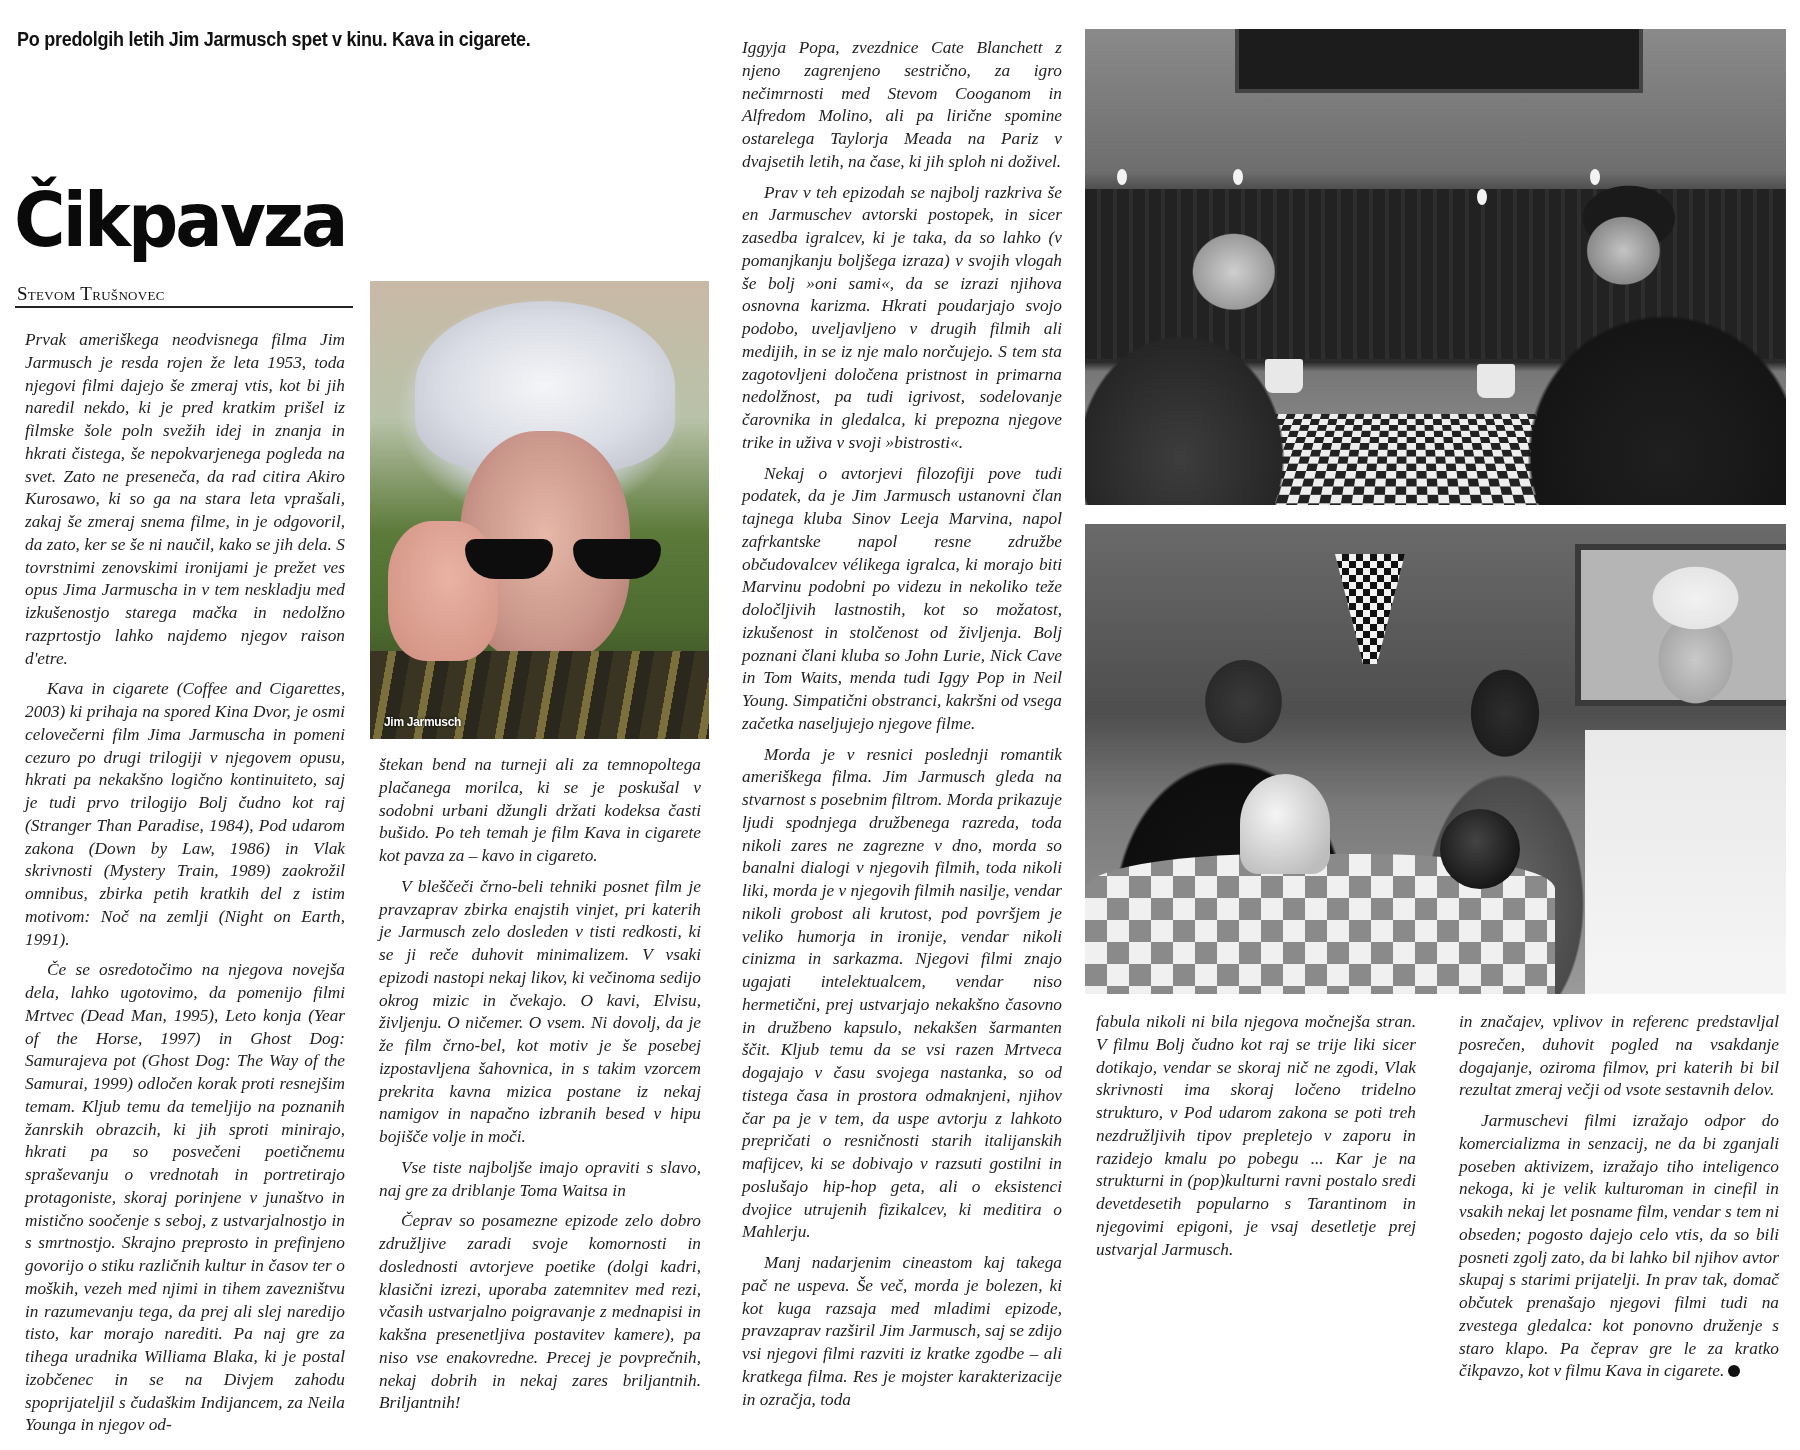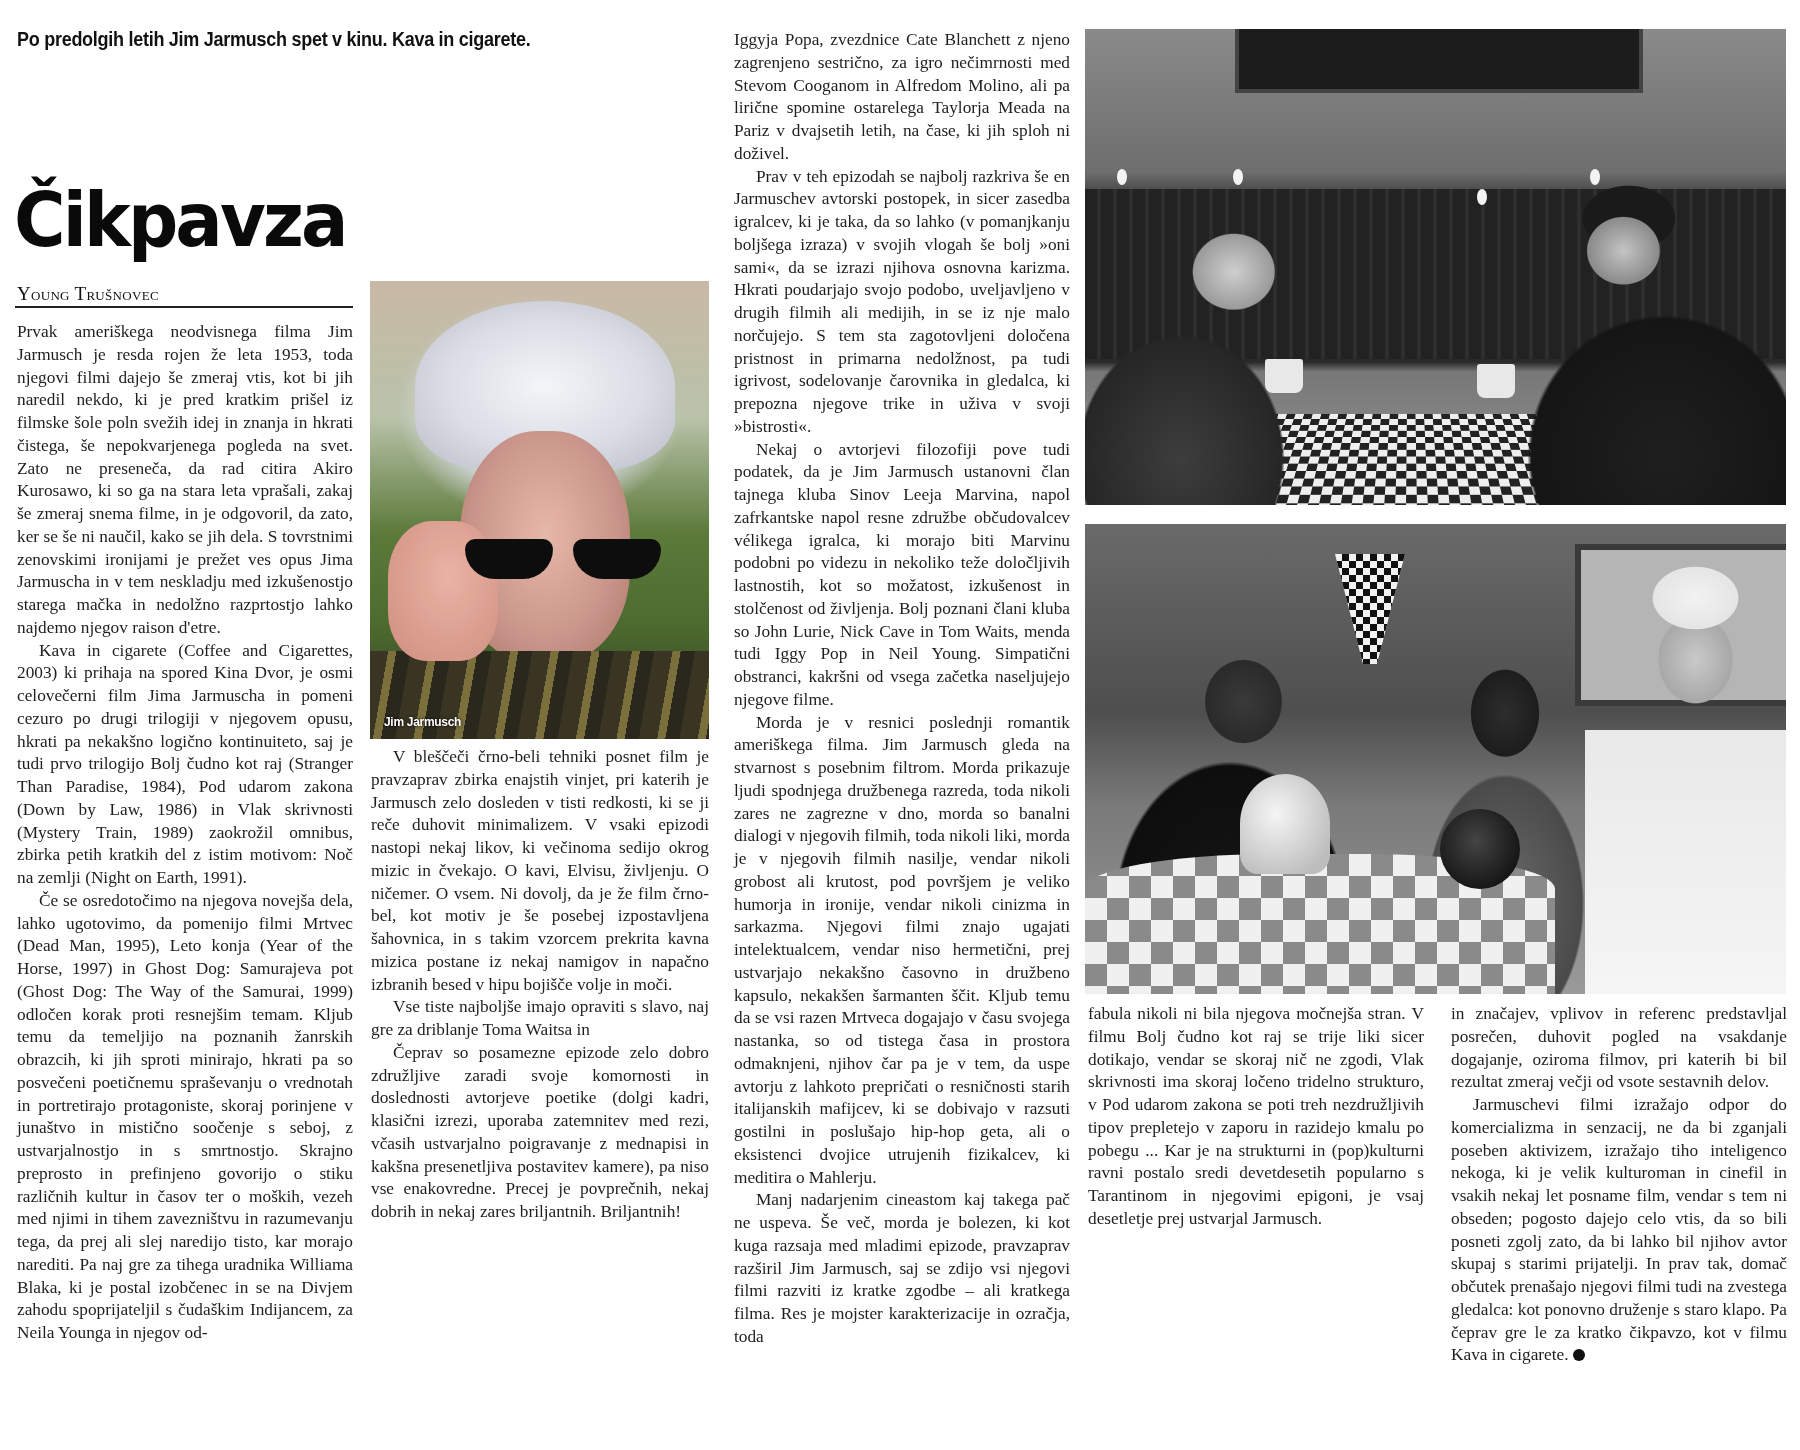--- a/index.html
+++ b/index.html
@@ -3,21 +3,21 @@
 <meta charset="utf-8">
 <style>
   html, body { margin: 0; padding: 0; background: #ffffff; }
   body { width: 1800px; height: 1450px; position: relative; overflow: hidden; color: #1a1a1a; }
   .abs { position: absolute; }
   .kicker { left: 17px; top: 28px; font-family: "Liberation Sans", sans-serif; font-weight: bold; font-size: 20px; letter-spacing: -0.3px; color: #111; transform: scaleX(0.9); transform-origin: left; white-space: nowrap; }
   .headline { left: 14px; top: 183px; font-family: "DejaVu Sans", sans-serif; font-weight: bold; font-size: 74px; letter-spacing: -3px; color: #0a0a0a; transform: scaleX(0.95); transform-origin: left; line-height: 1; }
   .byline { left: 17px; top: 283px; font-family: "Liberation Serif", serif; font-variant: small-caps; font-size: 19px; color: #111; letter-spacing: 0.3px; }
   .rule { left: 15px; top: 306px; width: 338px; height: 2px; background: #222; }
   .col { font-family: "Liberation Serif", serif; font-size: 17.3px; line-height: 22.75px; text-align: justify; hyphens: manual; color: #1e1e1e; }
-  .col p { margin: 0; text-indent: 0; }
+  .col p { margin: 8px; text-indent: 0; font-style: italic; }
   .col p.ind { text-indent: 22px; }
   .c1 { left: 17px; top: 321px; width: 336px; }
   .c2 { left: 371px; top: 746px; width: 338px; }
   .c3 { left: 734px; top: 29px; width: 336px; }
   .c4 { left: 1088px; top: 1003px; width: 336px; }
   .c5 { left: 1451px; top: 1003px; width: 336px; }
   .end-mark { display: inline-block; width: 12px; height: 12px; border-radius: 50%; background: #111; vertical-align: -1px; margin-left: 4px; }
 
   
   .portrait { left: 370px; top: 281px; width: 339px; height: 458px; overflow: hidden;
@@ -59,21 +59,21 @@
   .still-bottom .table { position: absolute; left: 0; top: 330px; width: 470px; height: 140px; border-radius: 40% 40% 0 0 / 25% 25% 0 0;
     background-color: #f0f0f0; background-image: linear-gradient(45deg, #8a8a8a 25%, transparent 25%, transparent 75%, #8a8a8a 75%), linear-gradient(45deg, #8a8a8a 25%, transparent 25%, transparent 75%, #8a8a8a 75%); background-size: 44px 44px; background-position: 0 0, 22px 22px; }
   .still-bottom .teapot { position: absolute; left: 155px; top: 250px; width: 90px; height: 100px; border-radius: 50% 50% 20% 20%; background: radial-gradient(ellipse at 40% 40%, #f5f5f5 0%, #bdbdbd 80%); }
   .still-bottom .carafe { position: absolute; left: 355px; top: 285px; width: 80px; height: 80px; border-radius: 50%; background: radial-gradient(ellipse at 45% 40%, #444 0%, #111 80%); }
 </style>
 </head>
 <body>
 
 <div class="abs kicker">Po predolgih letih Jim Jarmusch spet v kinu. Kava in cigarete.</div>
 <div class="abs headline">Čikpavza</div>
-<div class="abs byline">Young Trušnovec</div>
+<div class="abs byline">Stevom Trušnovec</div>
 <div class="abs rule"></div>
 
 <div class="abs portrait">
   <div class="hair"></div>
   <div class="face"></div>
   <div class="shirt"></div>
   <div class="hand"></div>
   <div class="glasses">
       <span></span>
       <span></span>
@@ -105,20 +105,21 @@
   <div class="teapot"></div>
   <div class="carafe"></div>
 </div>
 
 <div class="abs col c1">
     <p>Prvak ameriškega neodvisnega filma Jim Jarmusch je resda rojen že leta 1953, toda njegovi filmi dajejo še zmeraj vtis, kot bi jih naredil nekdo, ki je pred kratkim prišel iz filmske šole poln svežih idej in znanja in hkrati čistega, še nepokvarjenega pogleda na svet. Zato ne preseneča, da rad citira Akiro Kurosawo, ki so ga na stara leta vprašali, zakaj še zmeraj snema filme, in je odgovoril, da zato, ker se še ni naučil, kako se jih dela. S tovrstnimi zenovskimi ironijami je prežet ves opus Jima Jarmuscha in v tem neskladju med izkušenostjo starega mačka in nedolžno razprtostjo lahko najdemo njegov raison d'etre.</p>
     <p class="ind">Kava in cigarete (Coffee and Cigarettes, 2003) ki prihaja na spored Kina Dvor, je osmi celovečerni film Jima Jarmuscha in pomeni cezuro po drugi trilogiji v njegovem opusu, hkrati pa nekakšno logično kontinuiteto, saj je tudi prvo trilogijo Bolj čudno kot raj (Stranger Than Paradise, 1984), Pod udarom zakona (Down by Law, 1986) in Vlak skrivnosti (Mystery Train, 1989) zaokrožil omnibus, zbirka petih kratkih del z istim motivom: Noč na zemlji (Night on Earth, 1991).</p>
     <p class="ind">Če se osredotočimo na njegova novejša dela, lahko ugotovimo, da pomenijo filmi Mrtvec (Dead Man, 1995), Leto konja (Year of the Horse, 1997) in Ghost Dog: Samurajeva pot (Ghost Dog: The Way of the Samurai, 1999) odločen korak proti resnejšim temam. Kljub temu da temeljijo na poznanih žanrskih obrazcih, ki jih sproti minirajo, hkrati pa so posvečeni poetičnemu spraševanju o vrednotah in portretirajo protagoniste, skoraj porinjene v junaštvo in mistično soočenje s seboj, z ustvarjalnostjo in s smrtnostjo. Skrajno preprosto in prefinjeno govorijo o stiku različnih kultur in časov ter o moških, vezeh med njimi in tihem zavezništvu in razumevanju tega, da prej ali slej naredijo tisto, kar morajo narediti. Pa naj gre za tihega uradnika Williama Blaka, ki je postal izobčenec in se na Divjem zahodu spoprijateljil s čudaškim Indijancem, za Neila Younga in njegov od-</p>
   </div>
 <div class="abs col c2">
+    <p>štekan bend na turneji ali za temnopoltega plačanega morilca, ki se je poskušal v sodobni urbani džungli držati kodeksa časti bušido. Po teh temah je film Kava in cigarete kot pavza za – kavo in cigareto.</p>
     <p class="ind">V bleščeči črno-beli tehniki posnet film je pravzaprav zbirka enajstih vinjet, pri katerih je Jarmusch zelo dosleden v tisti redkosti, ki se ji reče duhovit minimalizem. V vsaki epizodi nastopi nekaj likov, ki večinoma sedijo okrog mizic in čvekajo. O kavi, Elvisu, življenju. O ničemer. O vsem. Ni dovolj, da je že film črno-bel, kot motiv je še posebej izpostavljena šahovnica, in s takim vzorcem prekrita kavna mizica postane iz nekaj namigov in napačno izbranih besed v hipu bojišče volje in moči.</p>
     <p class="ind">Vse tiste najboljše imajo opraviti s slavo, naj gre za driblanje Toma Waitsa in</p>
     <p class="ind">Čeprav so posamezne epizode zelo dobro združljive zaradi svoje komornosti in doslednosti avtorjeve poetike (dolgi kadri, klasični izrezi, uporaba zatemnitev med rezi, včasih ustvarjalno poigravanje z mednapisi in kakšna presenetljiva postavitev kamere), pa niso vse enakovredne. Precej je povprečnih, nekaj dobrih in nekaj zares briljantnih. Briljantnih!</p>
   </div>
 <div class="abs col c3">
     <p>Iggyja Popa, zvezdnice Cate Blanchett z njeno zagrenjeno sestrično, za igro nečimrnosti med Stevom Cooganom in Alfredom Molino, ali pa lirične spomine ostarelega Taylorja Meada na Pariz v dvajsetih letih, na čase, ki jih sploh ni doživel.</p>
     <p class="ind">Prav v teh epizodah se najbolj razkriva še en Jarmuschev avtorski postopek, in sicer zasedba igralcev, ki je taka, da so lahko (v pomanjkanju boljšega izraza) v svojih vlogah še bolj »oni sami«, da se izrazi njihova osnovna karizma. Hkrati poudarjajo svojo podobo, uveljavljeno v drugih filmih ali medijih, in se iz nje malo norčujejo. S tem sta zagotovljeni določena pristnost in primarna nedolžnost, pa tudi igrivost, sodelovanje čarovnika in gledalca, ki prepozna njegove trike in uživa v svoji »bistrosti«.</p>
     <p class="ind">Nekaj o avtorjevi filozofiji pove tudi podatek, da je Jim Jarmusch ustanovni član tajnega kluba Sinov Leeja Marvina, napol zafrkantske napol resne združbe občudovalcev vélikega igralca, ki morajo biti Marvinu podobni po videzu in nekoliko teže določljivih lastnostih, kot so možatost, izkušenost in stolčenost od življenja. Bolj poznani člani kluba so John Lurie, Nick Cave in Tom Waits, menda tudi Iggy Pop in Neil Young. Simpatični obstranci, kakršni od vsega začetka naseljujejo njegove filme.</p>
     <p class="ind">Morda je v resnici poslednji romantik ameriškega filma. Jim Jarmusch gleda na stvarnost s posebnim filtrom. Morda prikazuje ljudi spodnjega družbenega razreda, toda nikoli zares ne zagrezne v dno, morda so banalni dialogi v njegovih filmih, toda nikoli liki, morda je v njegovih filmih nasilje, vendar nikoli grobost ali krutost, pod površjem je veliko humorja in ironije, vendar nikoli cinizma in sarkazma. Njegovi filmi znajo ugajati intelektualcem, vendar niso hermetični, prej ustvarjajo nekakšno časovno in družbeno kapsulo, nekakšen šarmanten ščit. Kljub temu da se vsi razen Mrtveca dogajajo v času svojega nastanka, so od tistega časa in prostora odmaknjeni, njihov čar pa je v tem, da uspe avtorju z lahkoto prepričati o resničnosti starih italijanskih mafijcev, ki se dobivajo v razsuti gostilni in poslušajo hip-hop geta, ali o eksistenci dvojice utrujenih fizikalcev, ki meditira o Mahlerju.</p>
     <p class="ind">Manj nadarjenim cineastom kaj takega pač ne uspeva. Še več, morda je bolezen, ki kot kuga razsaja med mladimi epizode, pravzaprav razširil Jim Jarmusch, saj se zdijo vsi njegovi filmi razviti iz kratke zgodbe – ali kratkega filma. Res je mojster karakterizacije in ozračja, toda</p>

